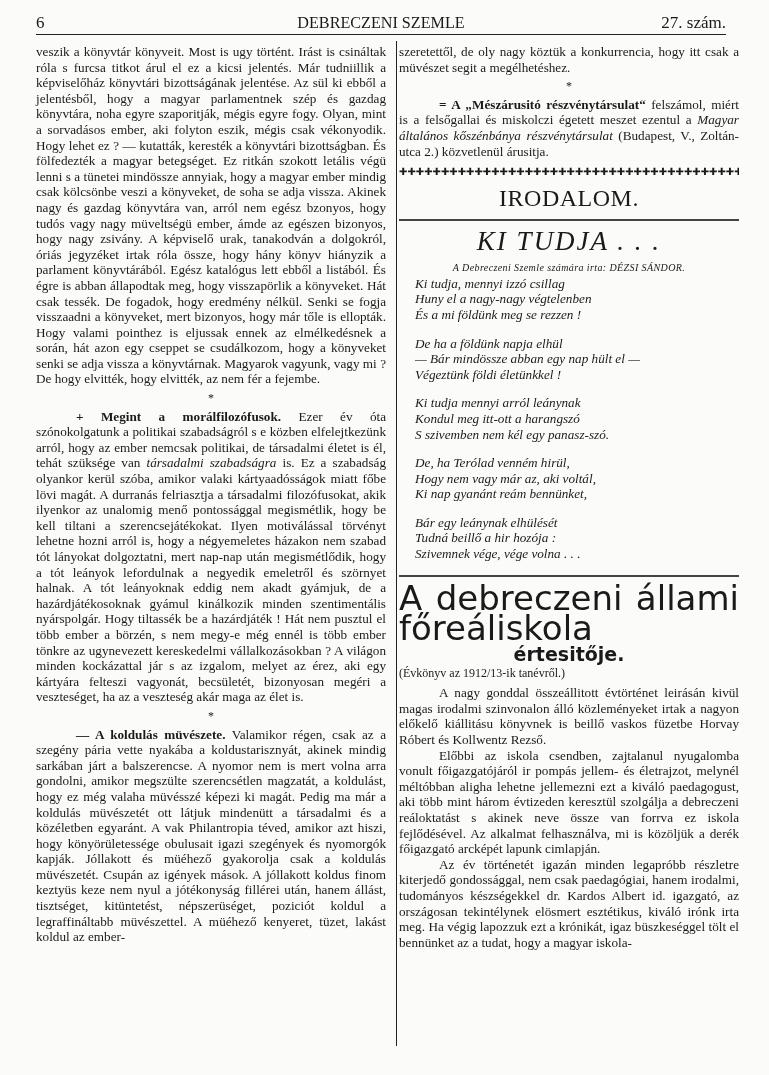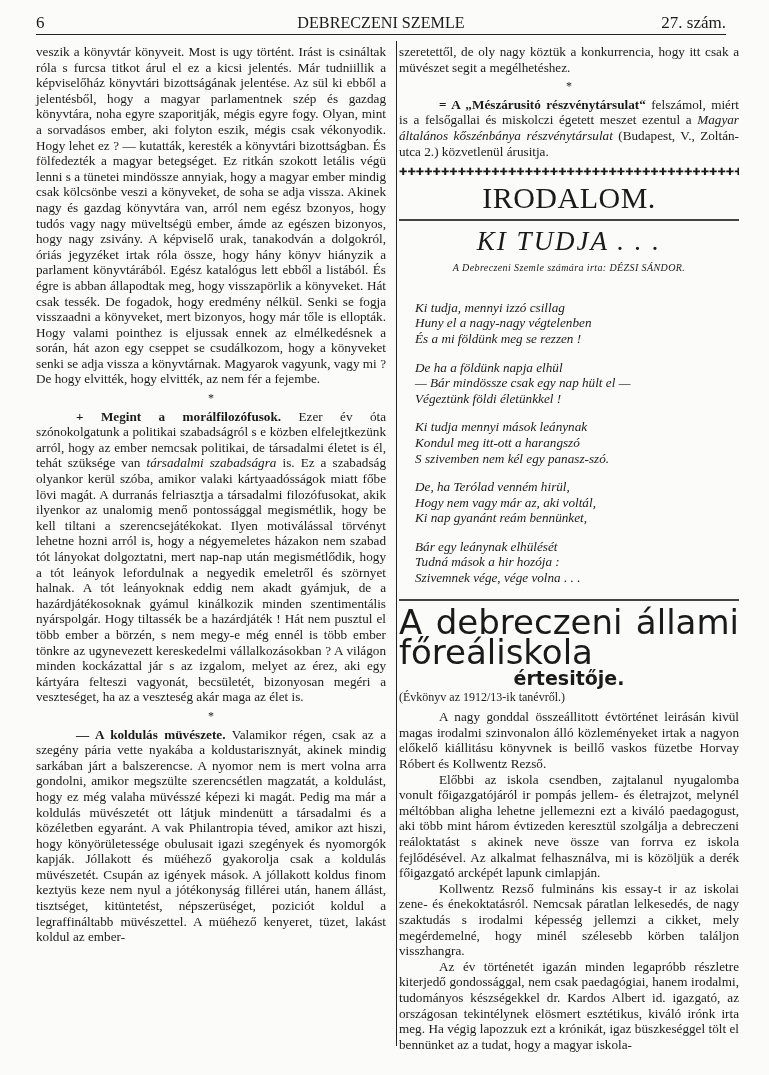--- a/index.html
+++ b/index.html
@@ -24,24 +24,24 @@
     text-align: justify; hyphens: none;
   }
   .col.left { left: 36px; width: 350px; }
   .col.right { left: 399px; width: 340px; }
   .col p { margin: 0; text-indent: 0; }
   .col p.ind { text-indent: 40px; }
   .star { text-align: center; margin: 4px 0 2px; font-size: 12px; }
   b { font-weight: bold; }
   i { font-style: italic; }
   .crosses { letter-spacing: 0px; font-size: 10px; line-height: 14px; margin: 6px 0 0; white-space: nowrap; overflow: hidden; text-align: justify; }
-  .irodalom { font-size: 30px; line-height: 34px; text-align: center; margin-top: 2px; letter-spacing: 0.5px; }
+  .irodalom { font-size: 24px; line-height: 34px; text-align: center; margin-top: 2px; letter-spacing: 0.5px; }
   .hrule { border-top: 2px solid #444; margin: 4px 0 4px; }
   .poem-title { font-style: italic; font-size: 27px; line-height: 32px; text-align: center; letter-spacing: 2px; margin-top: 4px; }
-  .byline { font-style: italic; font-size: 10px; text-align: center; letter-spacing: 0.4px; margin: 3px 0 24px; }
+  .byline { font-style: italic; font-size: 10px; text-align: center; letter-spacing: 0.4px; margin: 3px 0 0; }
   .stanza { margin-left: 16px; font-style: italic; margin-bottom: 13px; }
   .stanza div { line-height: 15.6px; }
   .art-title { font-family: "DejaVu Sans", sans-serif; font-size: 34px; line-height: 30px; margin-top: 6px; }
   .art-sub { font-family: "DejaVu Sans", sans-serif; font-size: 19px; line-height: 22px; text-align: center; font-weight: bold; }
   .art-paren { font-size: 12px; margin: 1px 0 4px; }
 </style>
 </head>
 <body>
 
 <div class="header">
@@ -70,40 +70,39 @@
   <div class="poem-title">KI TUDJA . . .</div>
   <div class="byline">A Debreczeni Szemle számára irta: DÉZSI SÁNDOR.</div>
   <div id="stanzas">
       <div class="stanza">
         <div>Ki tudja, mennyi izzó csillag</div>
         <div>Huny el a nagy-nagy végtelenben</div>
         <div>És a mi földünk meg se rezzen !</div>
       </div>
       <div class="stanza">
         <div>De ha a földünk napja elhül</div>
-        <div>— Bár mindössze csak egy nap hült el —</div>
+        <div>— Bár mindössze abban egy nap hült el —</div>
         <div>Végeztünk földi életünkkel !</div>
       </div>
       <div class="stanza">
-        <div>Ki tudja mennyi mások leánynak</div>
+        <div>Ki tudja mennyi arról leánynak</div>
         <div>Kondul meg itt-ott a harangszó</div>
         <div>S szivemben nem kél egy panasz-szó.</div>
       </div>
       <div class="stanza">
         <div>De, ha Terólad venném hirül,</div>
         <div>Hogy nem vagy már az, aki voltál,</div>
         <div>Ki nap gyanánt reám bennünket,</div>
       </div>
       <div class="stanza">
         <div>Bár egy leánynak elhülését</div>
-        <div>Tudná mások a hir hozója :</div>
+        <div>Tudná beillő a hir hozója :</div>
         <div>Szivemnek vége, vége volna . . .</div>
       </div>
     </div>
   <div class="hrule"></div>
   <div class="art-title">A debreczeni állami főreáliskola</div>
   <div class="art-sub">értesitője.</div>
   <div class="art-paren">(Évkönyv az 1912/13-ik tanévről.)</div>
   <p class="ind">A nagy gonddal összeállitott évtörténet leirásán kivül magas irodalmi szinvonalon álló közleményeket irtak a nagyon előkelő kiállitásu könyvnek is beillő vaskos füzetbe Horvay Róbert és Kollwentz Rezső.</p>
   <p class="ind">Előbbi az iskola csendben, zajtalanul nyugalomba vonult főigazgatójáról ir pompás jellem- és életrajzot, melynél méltóbban aligha lehetne jellemezni ezt a kiváló paedagogust, aki több mint három évtizeden keresztül szolgálja a debreczeni reáloktatást s akinek neve össze van forrva ez iskola fejlődésével. Az alkalmat felhasználva, mi is közöljük a derék főigazgató arcképét lapunk cimlapján.</p>
-  <p class="ind">Kollwentz Rezső fulmináns kis essay-t ir az iskolai zene- és énekoktatásról. Nemcsak páratlan lelkesedés, de nagy szaktudás s irodalmi képesség jellemzi a cikket, mely megérdemelné, hogy minél szélesebb körben találjon visszhangra.</p>
   <p class="ind">Az év történetét igazán minden legapróbb részletre kiterjedő gondossággal, nem csak paedagógiai, hanem irodalmi, tudományos készségekkel dr. Kardos Albert id. igazgató, az országosan tekintélynek elösmert esztétikus, kiváló irónk irta meg. Ha végig lapozzuk ezt a krónikát, igaz büszkeséggel tölt el bennünket az a tudat, hogy a magyar iskola-</p>
 </div>
 
 </body></html>

